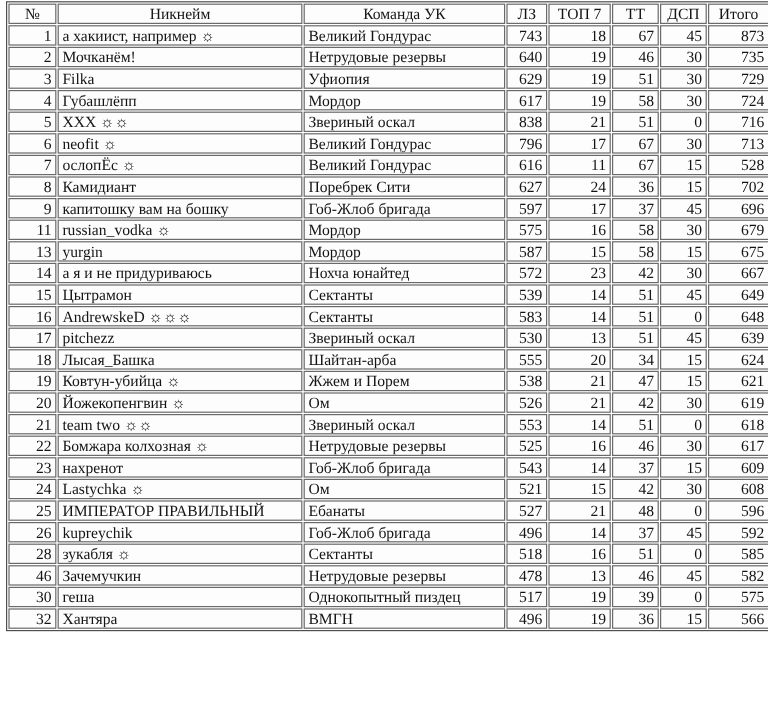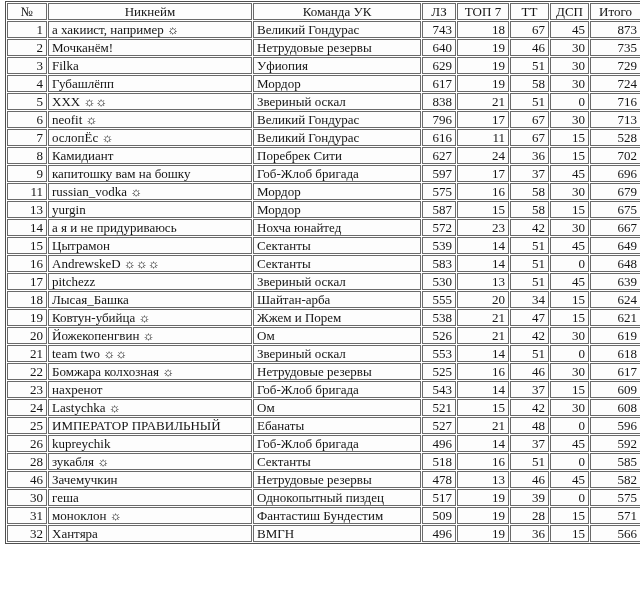--- a/index.html
+++ b/index.html
@@ -328,30 +328,20 @@
           <td class="c0">30</td>
           <td class="c1">геша</td>
           <td class="c2">Однокопытный пиздец</td>
           <td class="c3">517</td>
           <td class="c4">19</td>
           <td class="c5">39</td>
           <td class="c6">0</td>
           <td class="c7">575</td>
         </tr>
         <tr>
-          <td class="c0">31</td>
-          <td class="c1">моноклон ☼</td>
-          <td class="c2">Фантастиш Бундестим</td>
-          <td class="c3">509</td>
-          <td class="c4">19</td>
-          <td class="c5">28</td>
-          <td class="c6">15</td>
-          <td class="c7">571</td>
-        </tr>
-        <tr>
           <td class="c0">32</td>
           <td class="c1">Хантяра</td>
           <td class="c2">ВМГН</td>
           <td class="c3">496</td>
           <td class="c4">19</td>
           <td class="c5">36</td>
           <td class="c6">15</td>
           <td class="c7">566</td>
         </tr>
       </tbody>

